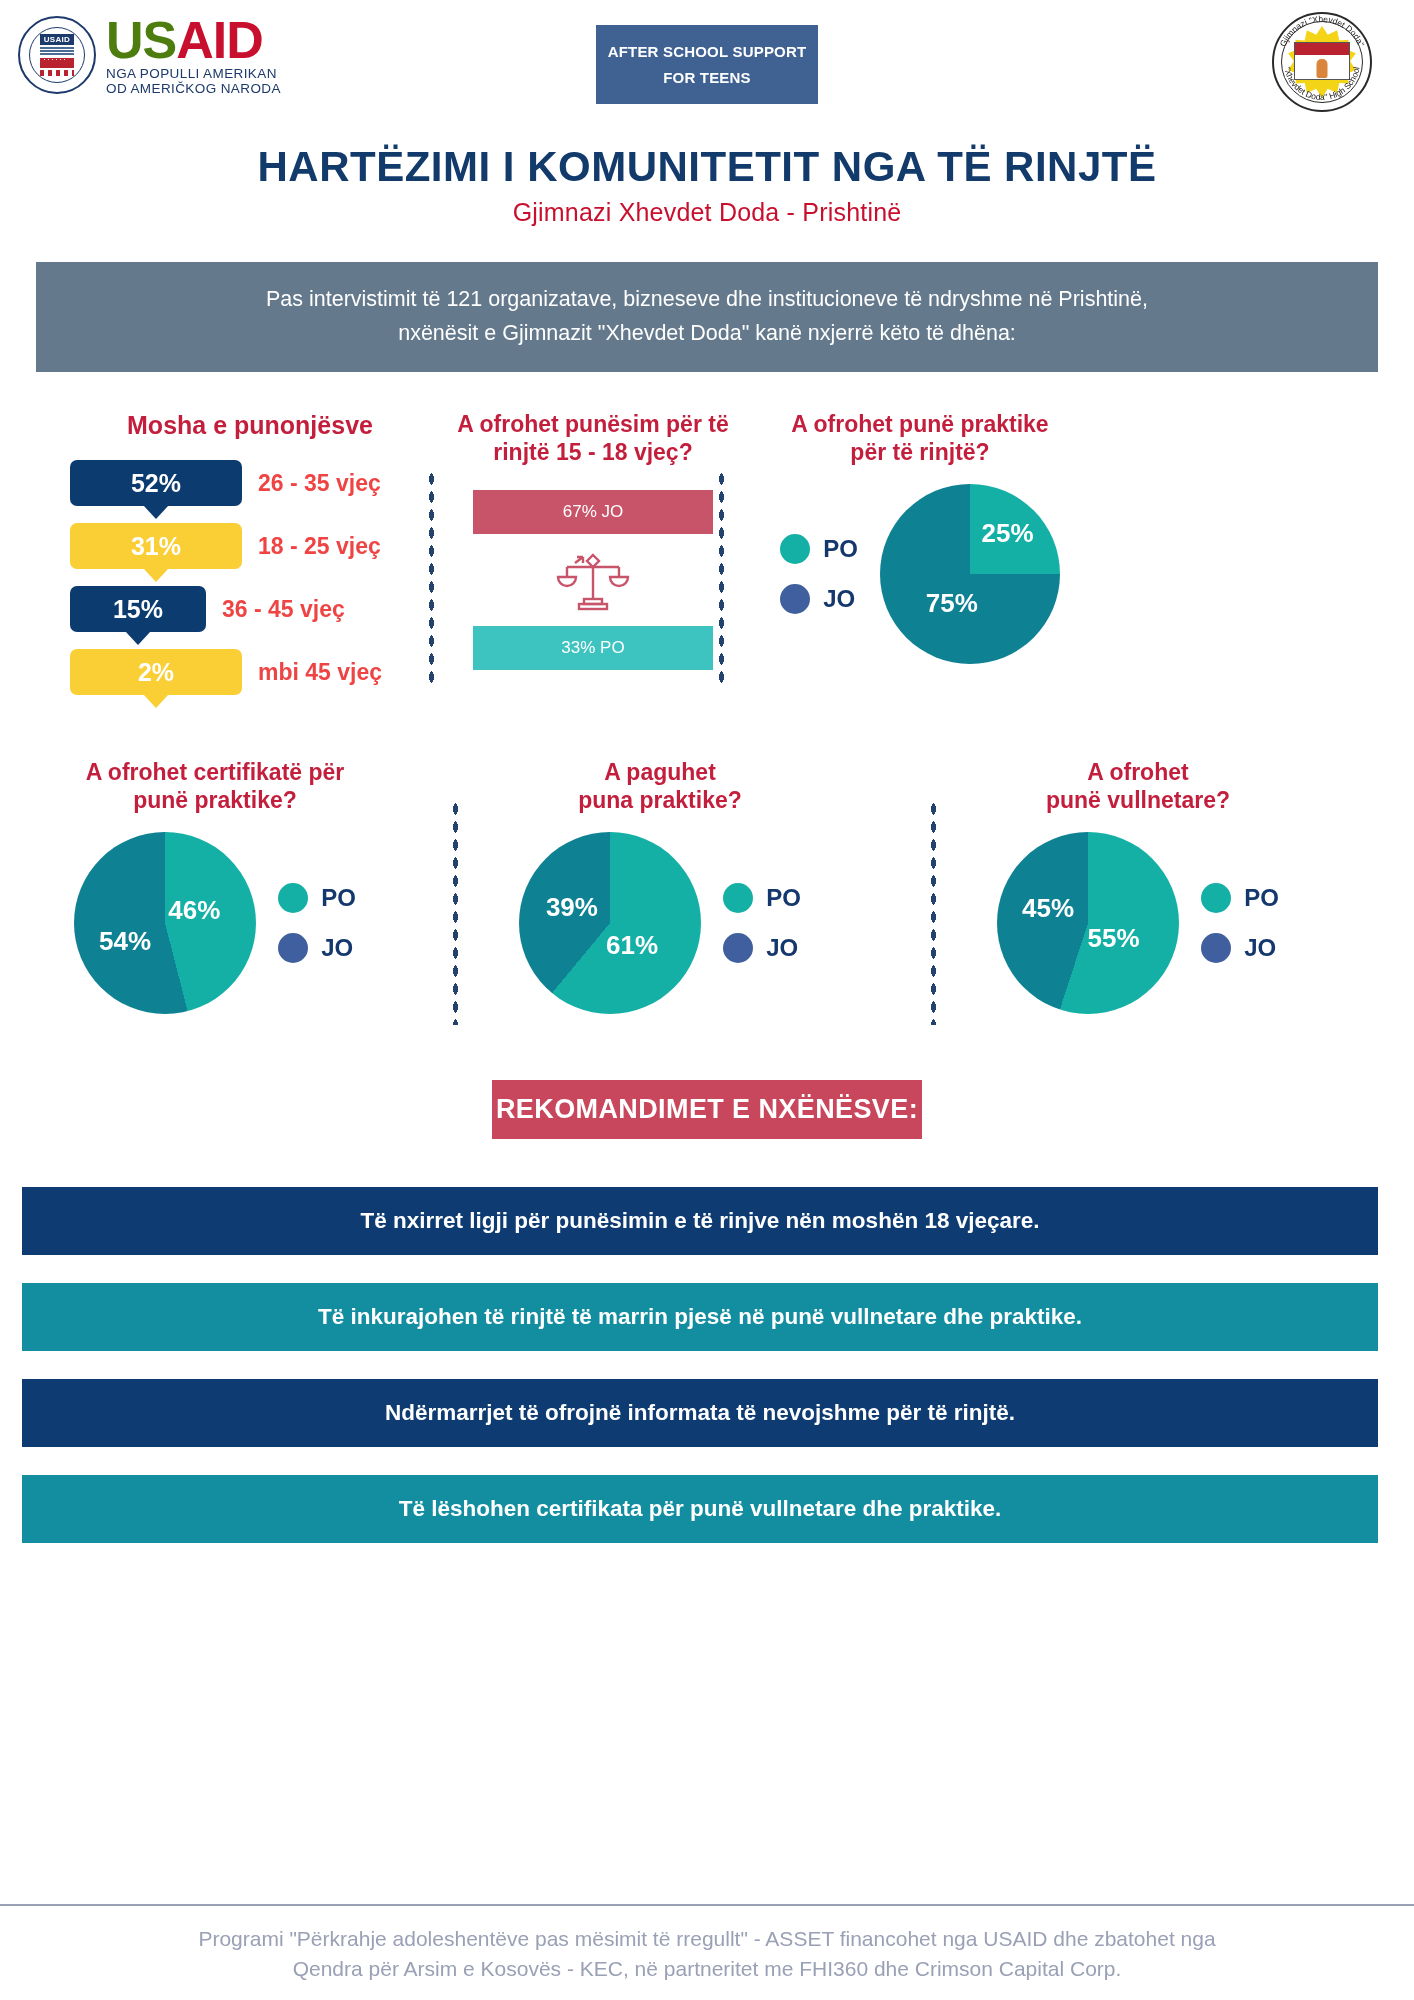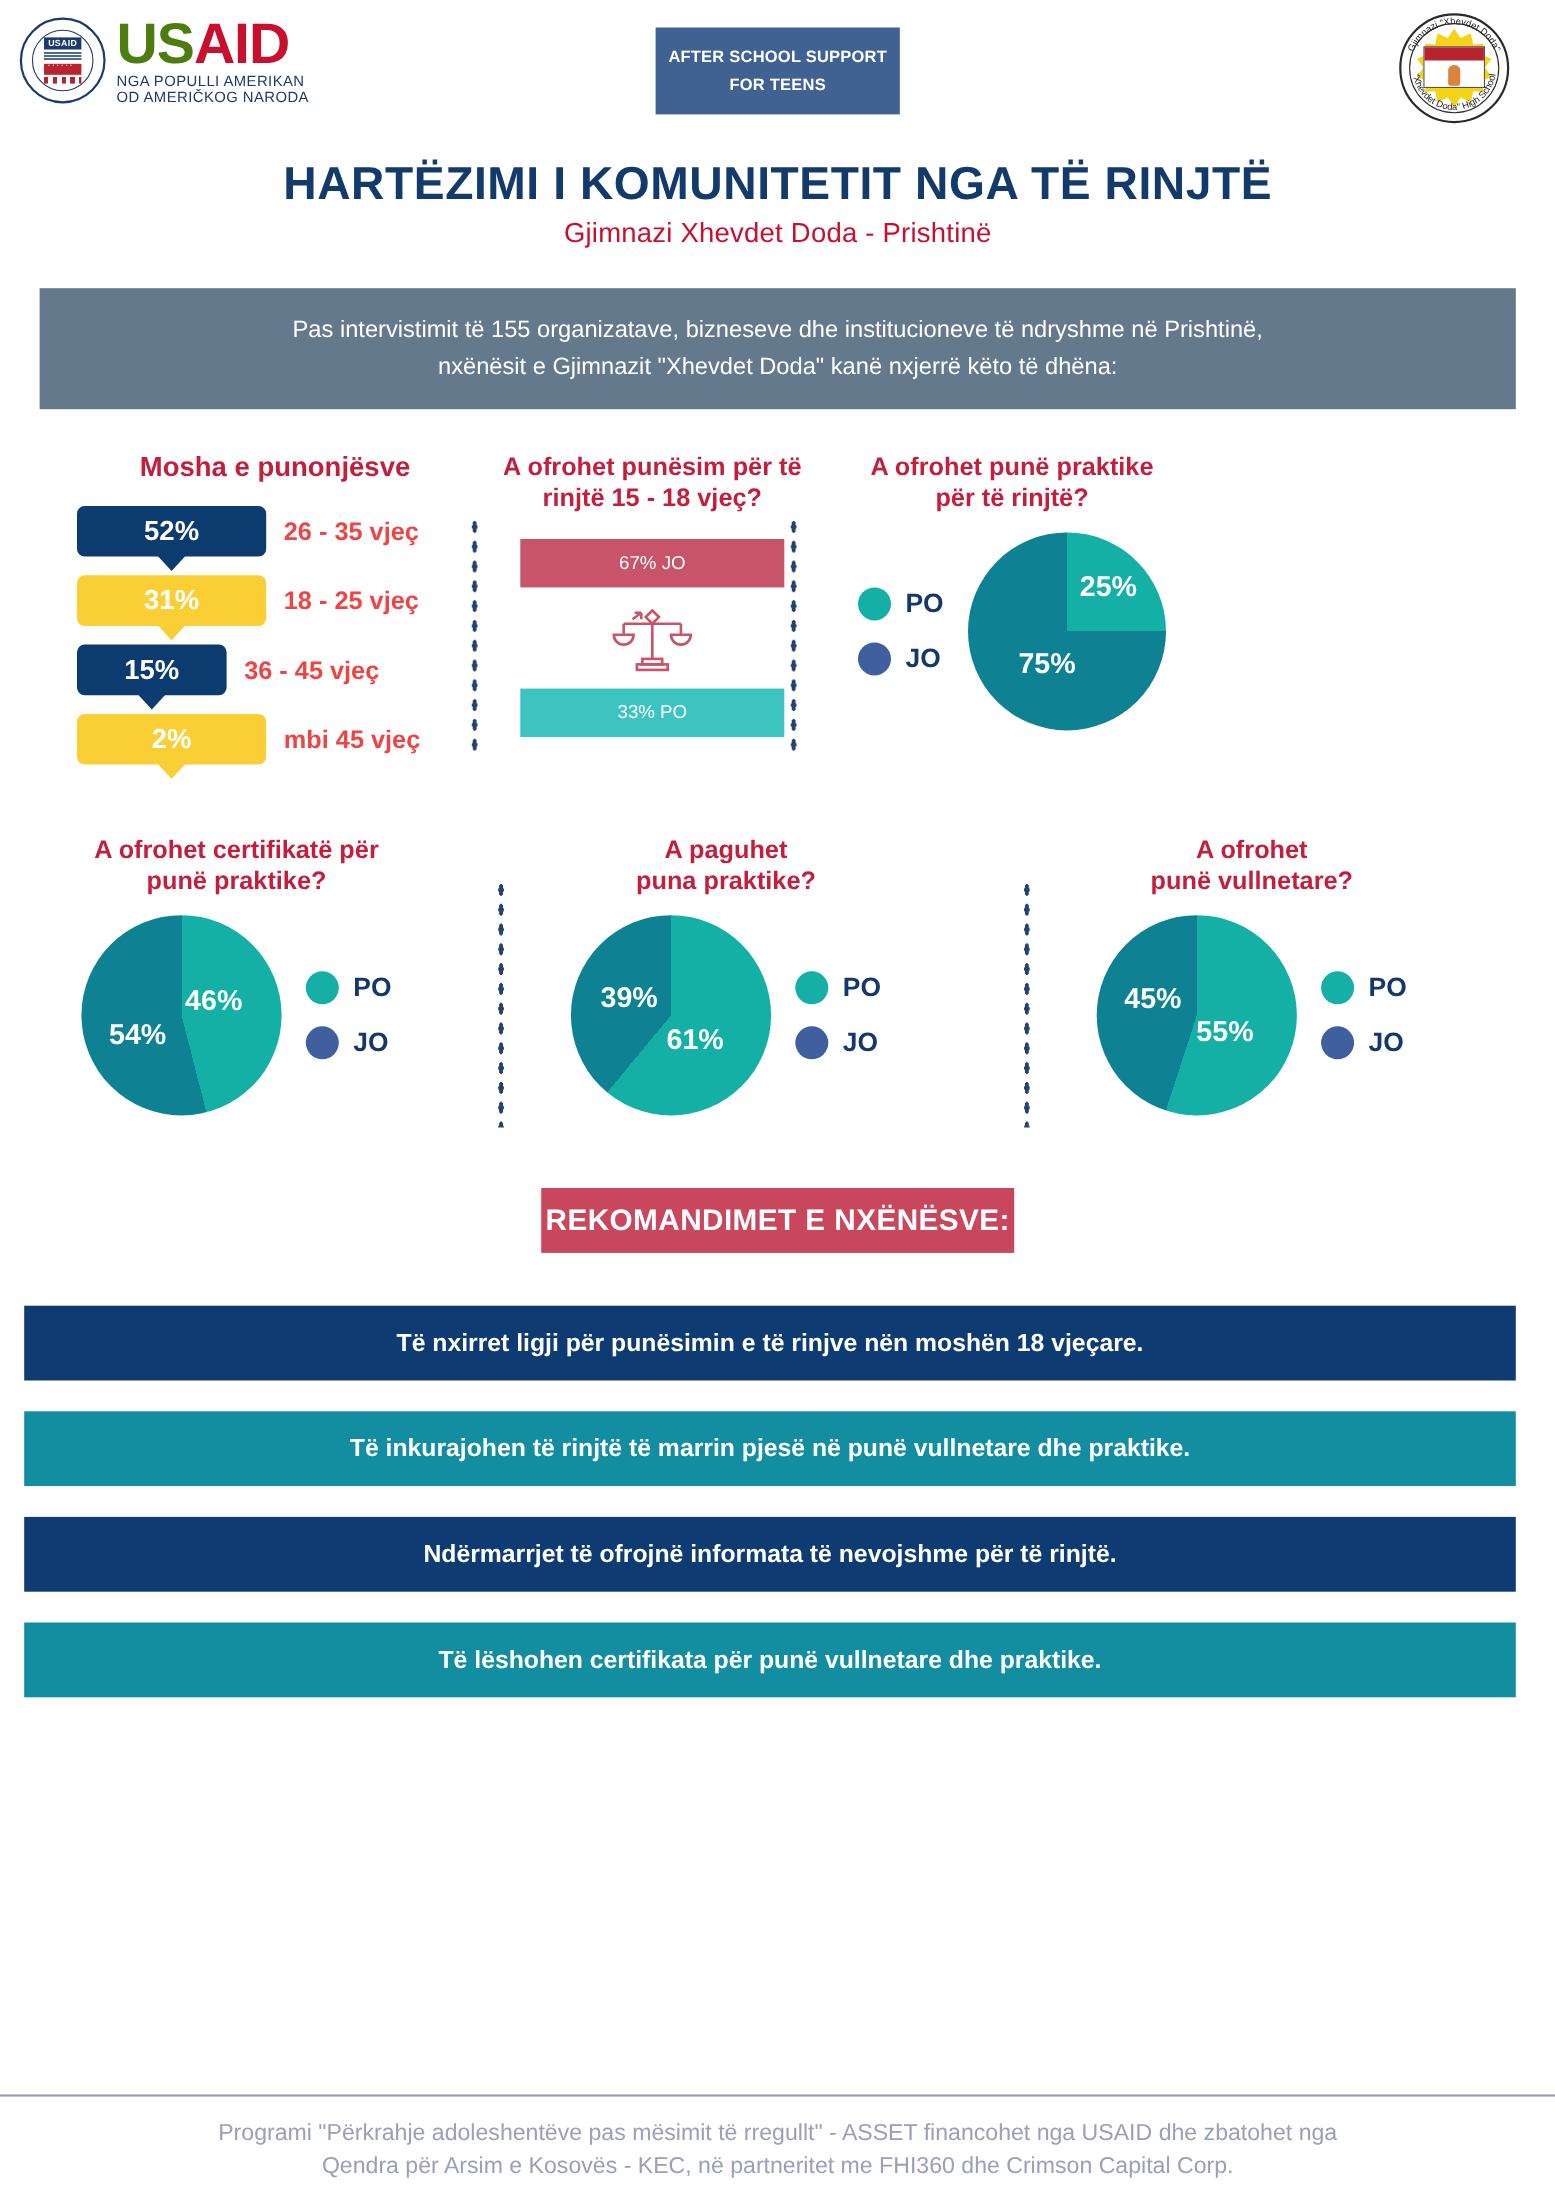--- a/index.html
+++ b/index.html
@@ -188,21 +188,21 @@
         <textPath href="#arcBot" startOffset="50%" text-anchor="middle">"Xhevdet Doda" High School</textPath>
       </text>
     </svg>
   </div>
 </div>
 
 <div class="main-title">HARTËZIMI I KOMUNITETIT NGA TË RINJTË</div>
 <div class="sub-title">Gjimnazi Xhevdet Doda - Prishtinë</div>
 
 <div class="intro">
-  <div>Pas intervistimit të 155 organizatave, bizneseve dhe institucioneve të ndryshme në Prishtinë,</div>
+  <div>Pas intervistimit të 121 organizatave, bizneseve dhe institucioneve të ndryshme në Prishtinë,</div>
   <div>nxënësit e Gjimnazit "Xhevdet Doda" kanë nxjerrë këto të dhëna:</div>
 </div>
 
 <div class="charts-row">
 
   <div class="barchart">
     <div class="chart-title">Mosha e punonjësve</div>
 
     <div class="bar-row">
       <div class="bubble navy" style="width:172px">52%</div>

